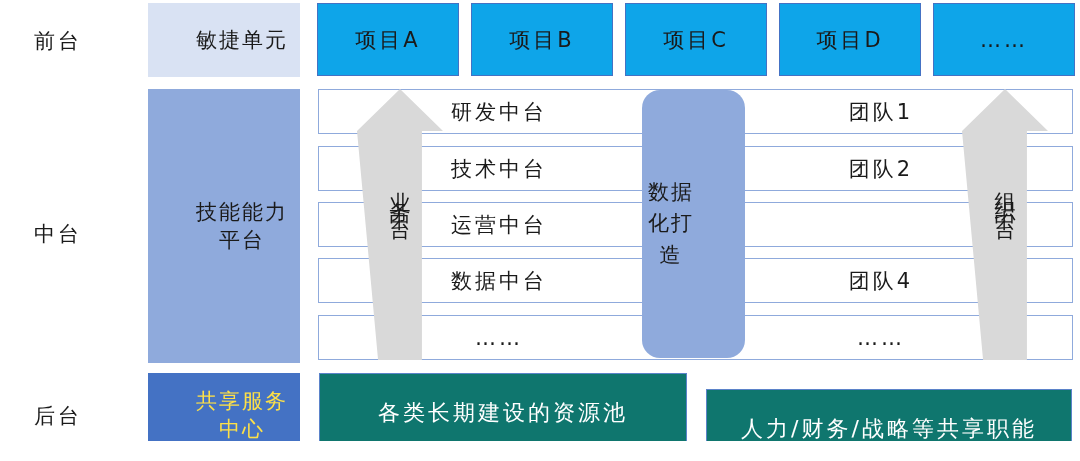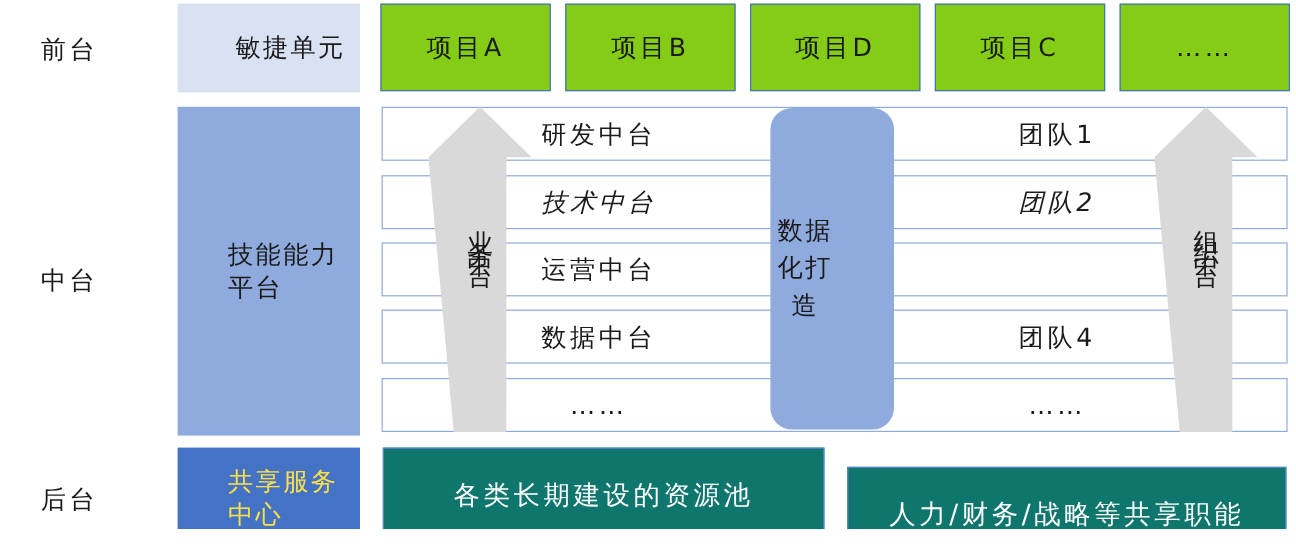--- a/index.html
+++ b/index.html
@@ -13,50 +13,50 @@
     font-size:21px; letter-spacing:3px;
   }
   .layer-label.front  { top:27px; }
   .layer-label.middle { top:220px; }
   .layer-label.back   { top:402px; }
 
   
   .col2 {
     position:absolute; left:148px; width:152px; box-sizing:border-box;
     display:flex; align-items:center; justify-content:center;
-    text-align:left; font-size:21px; letter-spacing:2px; line-height:1.35;padding-left:36px;
+    text-align:center; font-size:21px; letter-spacing:2px; line-height:1.35;padding-left:36px;
   }
   .agile   { top:3px;   height:74px;  background:#D9E2F3; }
   .skill   { top:89px;  height:274px; background:#8FAADC; }
   .sharedc { top:373px; height:84px;  background:#4472C4; color:#fde047; }
   .col2 .wrap4 { display:block; width:104px; }
 
   
   .projects-row {
     position:absolute; left:317px; top:3px; width:758px; height:73px;
     display:flex; gap:12px;
   }
   .project-box {
-    flex:1; background:#84cc16; border:1.5px solid #4472C4; box-sizing:border-box;
+    flex:1; background:#0ea5e9; border:1.5px solid #4472C4; box-sizing:border-box;
     display:flex; align-items:center; justify-content:center;
     font-size:21px; letter-spacing:3px;
   }
 
   
   .mid-row {
     position:absolute; left:318px; width:755px; height:45px;
     background:#ffffff; border:1.5px solid #8FAADC; box-sizing:border-box; z-index:1;
   }
   .mid-row .platform, .mid-row .team {
     position:absolute; top:50%; transform:translateY(-50%);
     text-align:center; font-size:21px; letter-spacing:3px; white-space:nowrap;
   }
   .mid-row .platform { left:60px;  width:240px; }
   .mid-row .team     { left:462px; width:200px; }
-  .r0 { top:89px; } .r1 { top:146px;font-style:italic; } .r2 { top:202px; } .r3 { top:258px; } .r4 { top:315px; }
+  .r0 { top:89px; } .r1 { top:146px; } .r2 { top:202px; } .r3 { top:258px; } .r4 { top:315px; }
 
   
   .up-arrow {
     position:absolute; top:89px; width:86px; height:271px; background:#D9D9D9;
     clip-path: polygon(50% 0%, 100% 15.5%, 75.5% 15.5%, 75.5% 100%, 24.5% 100%, 0% 15.5%);
     z-index:2; display:flex; justify-content:center;
   }
   .up-arrow.left  { left:357px; }
   .up-arrow.right { left:962px; }
   .arrow-text {
@@ -103,24 +103,24 @@
   </div>
 
   <div class="projects-row">
     <div class="project-box">
       <span>项目A</span>
     </div>
     <div class="project-box">
       <span>项目B</span>
     </div>
     <div class="project-box">
-      <span>项目D</span>
+      <span>项目C</span>
     </div>
     <div class="project-box">
-      <span>项目C</span>
+      <span>项目D</span>
     </div>
     <div class="project-box">
       <span>……</span>
     </div>
   </div>
 
   <div class="mid-row r0">
     <span class="platform">研发中台</span>
     <span class="team">团队1</span>
   </div>

